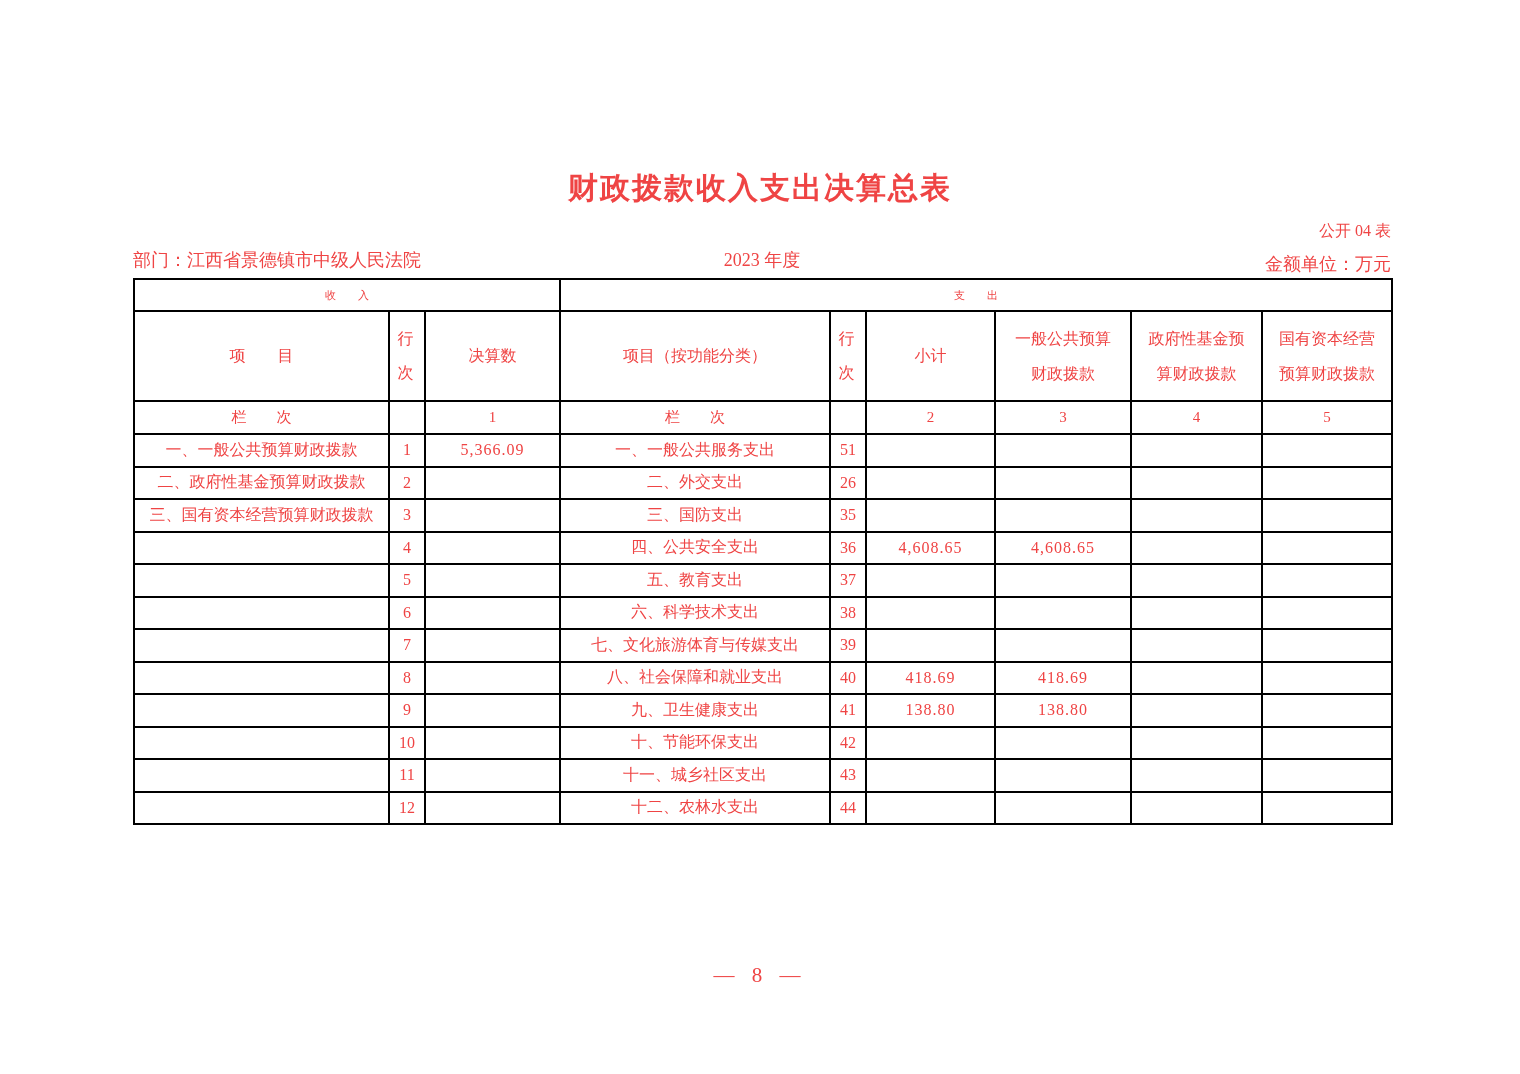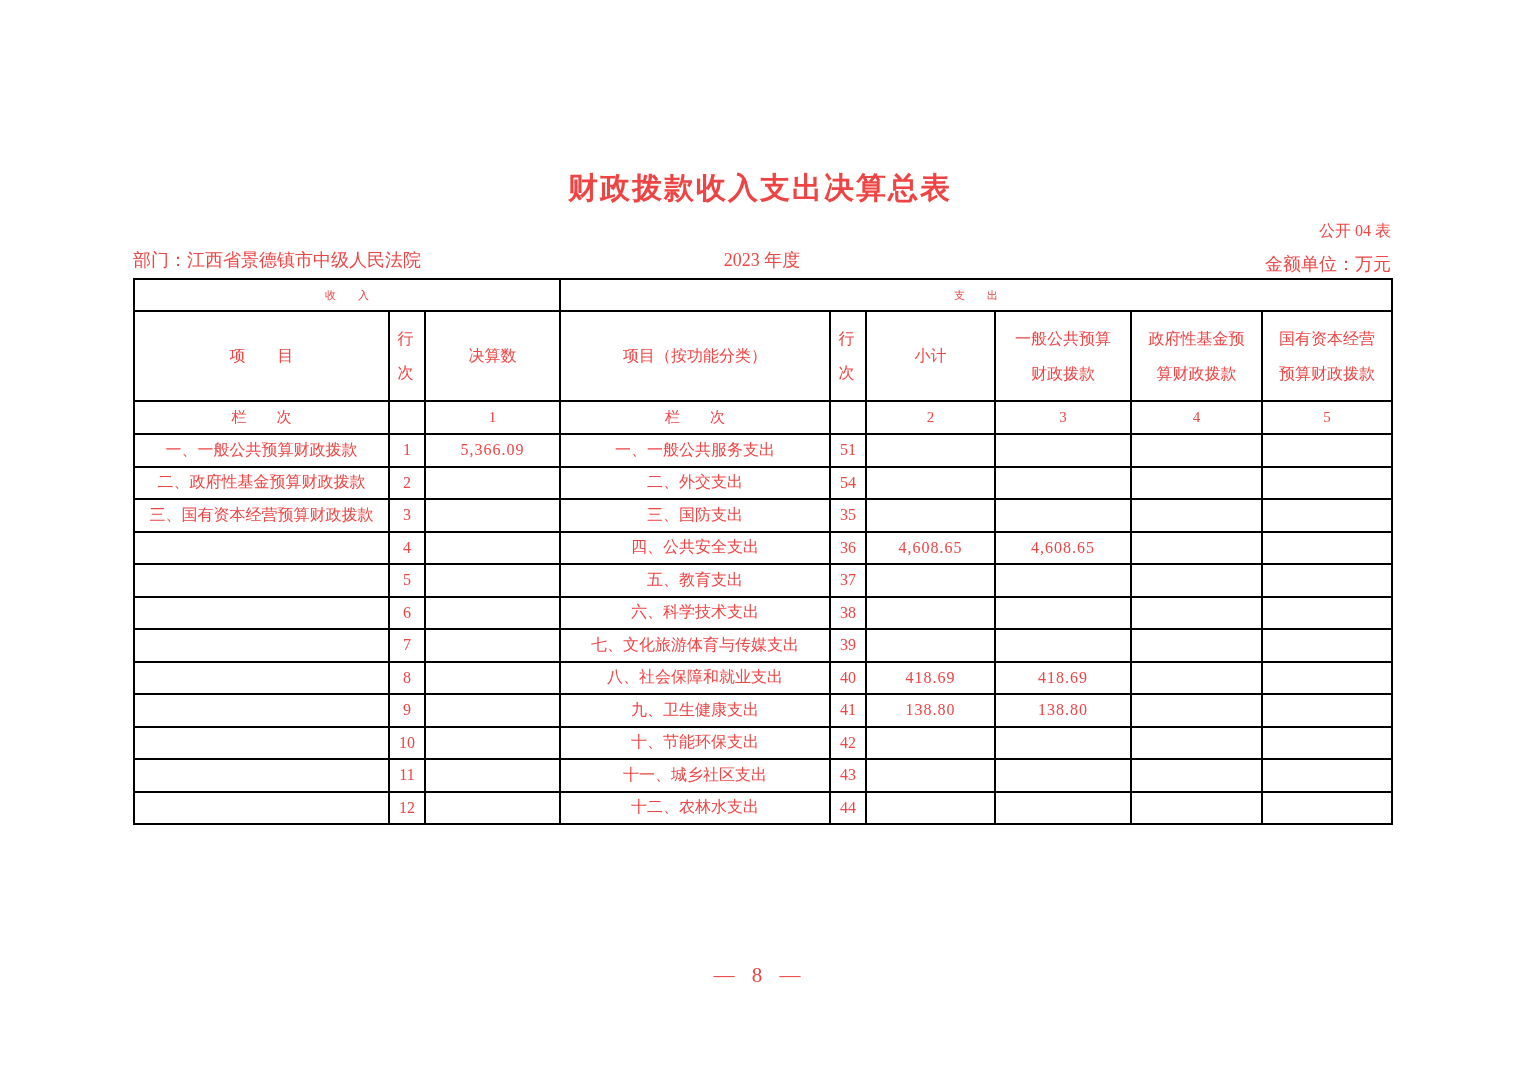--- a/index.html
+++ b/index.html
@@ -167,21 +167,21 @@
           <td class="c-num"></td>
           <td class="c-num"></td>
           <td class="c-num"></td>
           <td class="c-num"></td>
         </tr>
         <tr>
           <td class="c-item">二、政府性基金预算财政拨款</td>
           <td class="c-line">2</td>
           <td class="c-num"></td>
           <td class="c-item">二、外交支出</td>
-          <td class="c-line">54</td>
+          <td class="c-line">26</td>
           <td class="c-num"></td>
           <td class="c-num"></td>
           <td class="c-num"></td>
           <td class="c-num"></td>
         </tr>
         <tr>
           <td class="c-item">三、国有资本经营预算财政拨款</td>
           <td class="c-line">3</td>
           <td class="c-num"></td>
           <td class="c-item">三、国防支出</td>

